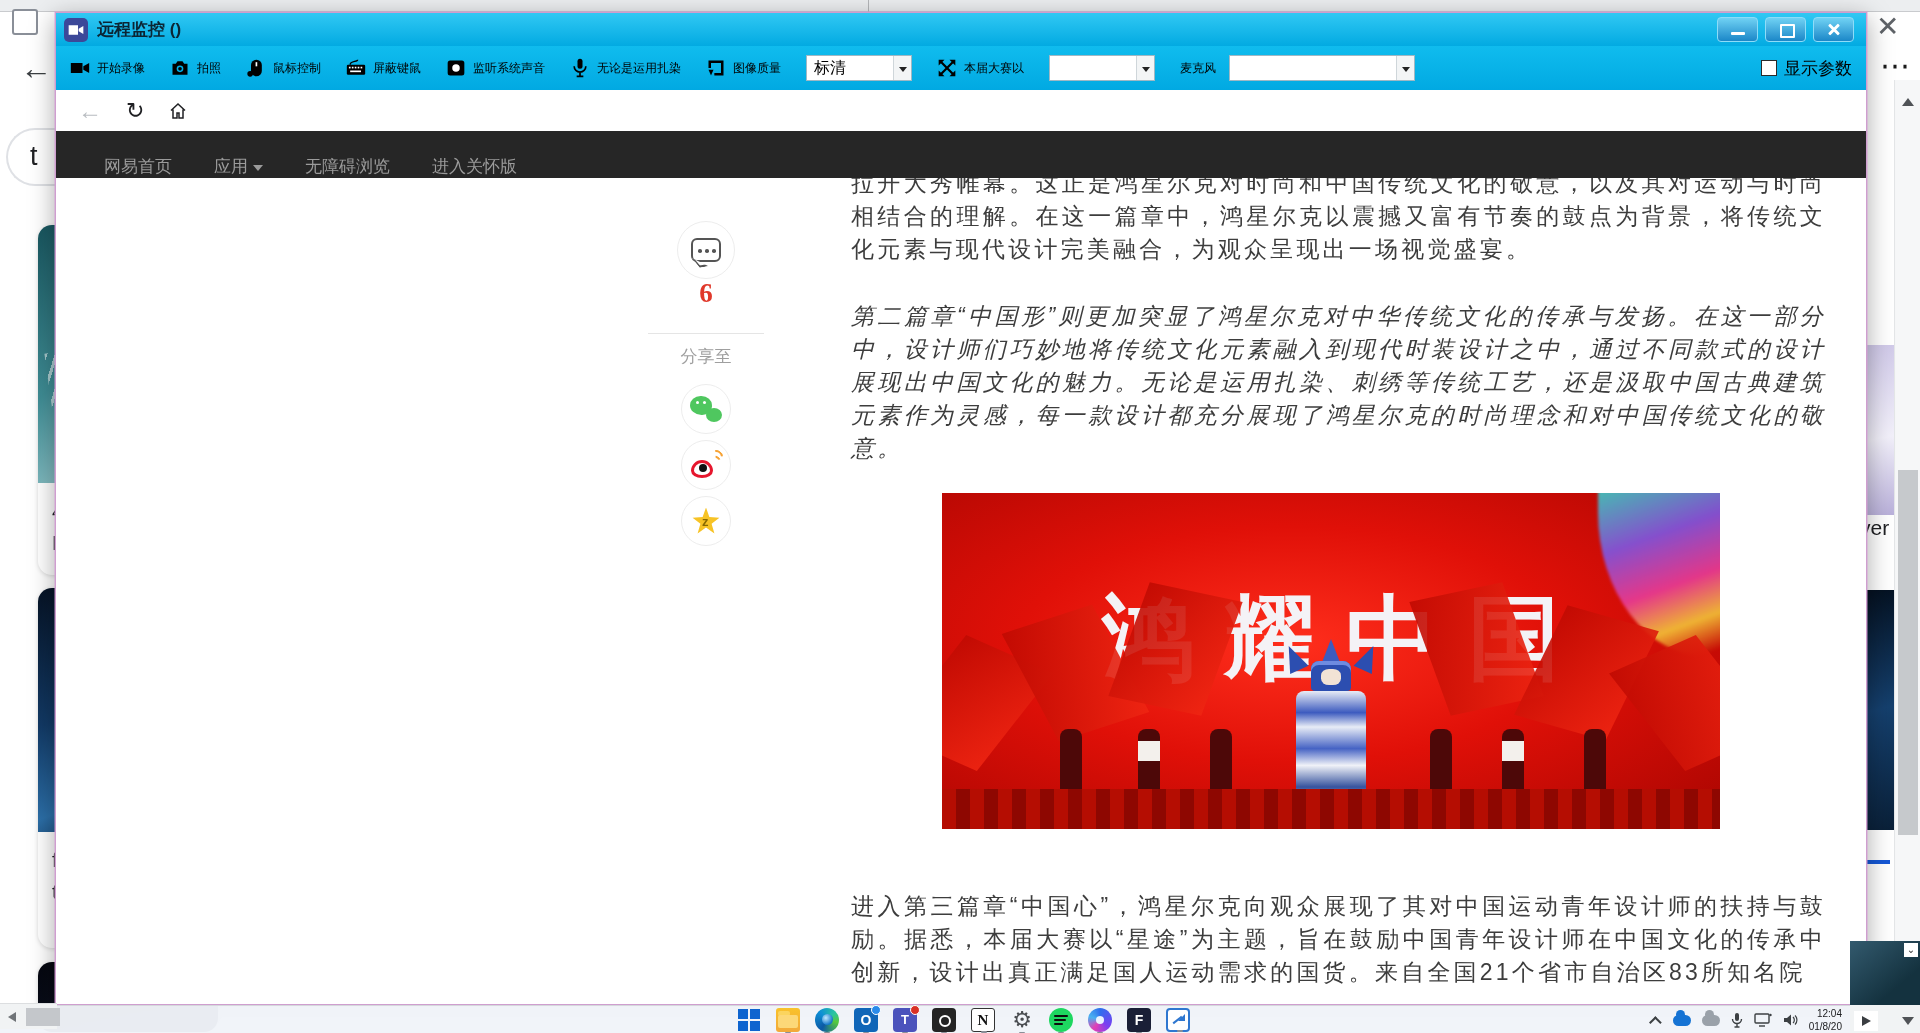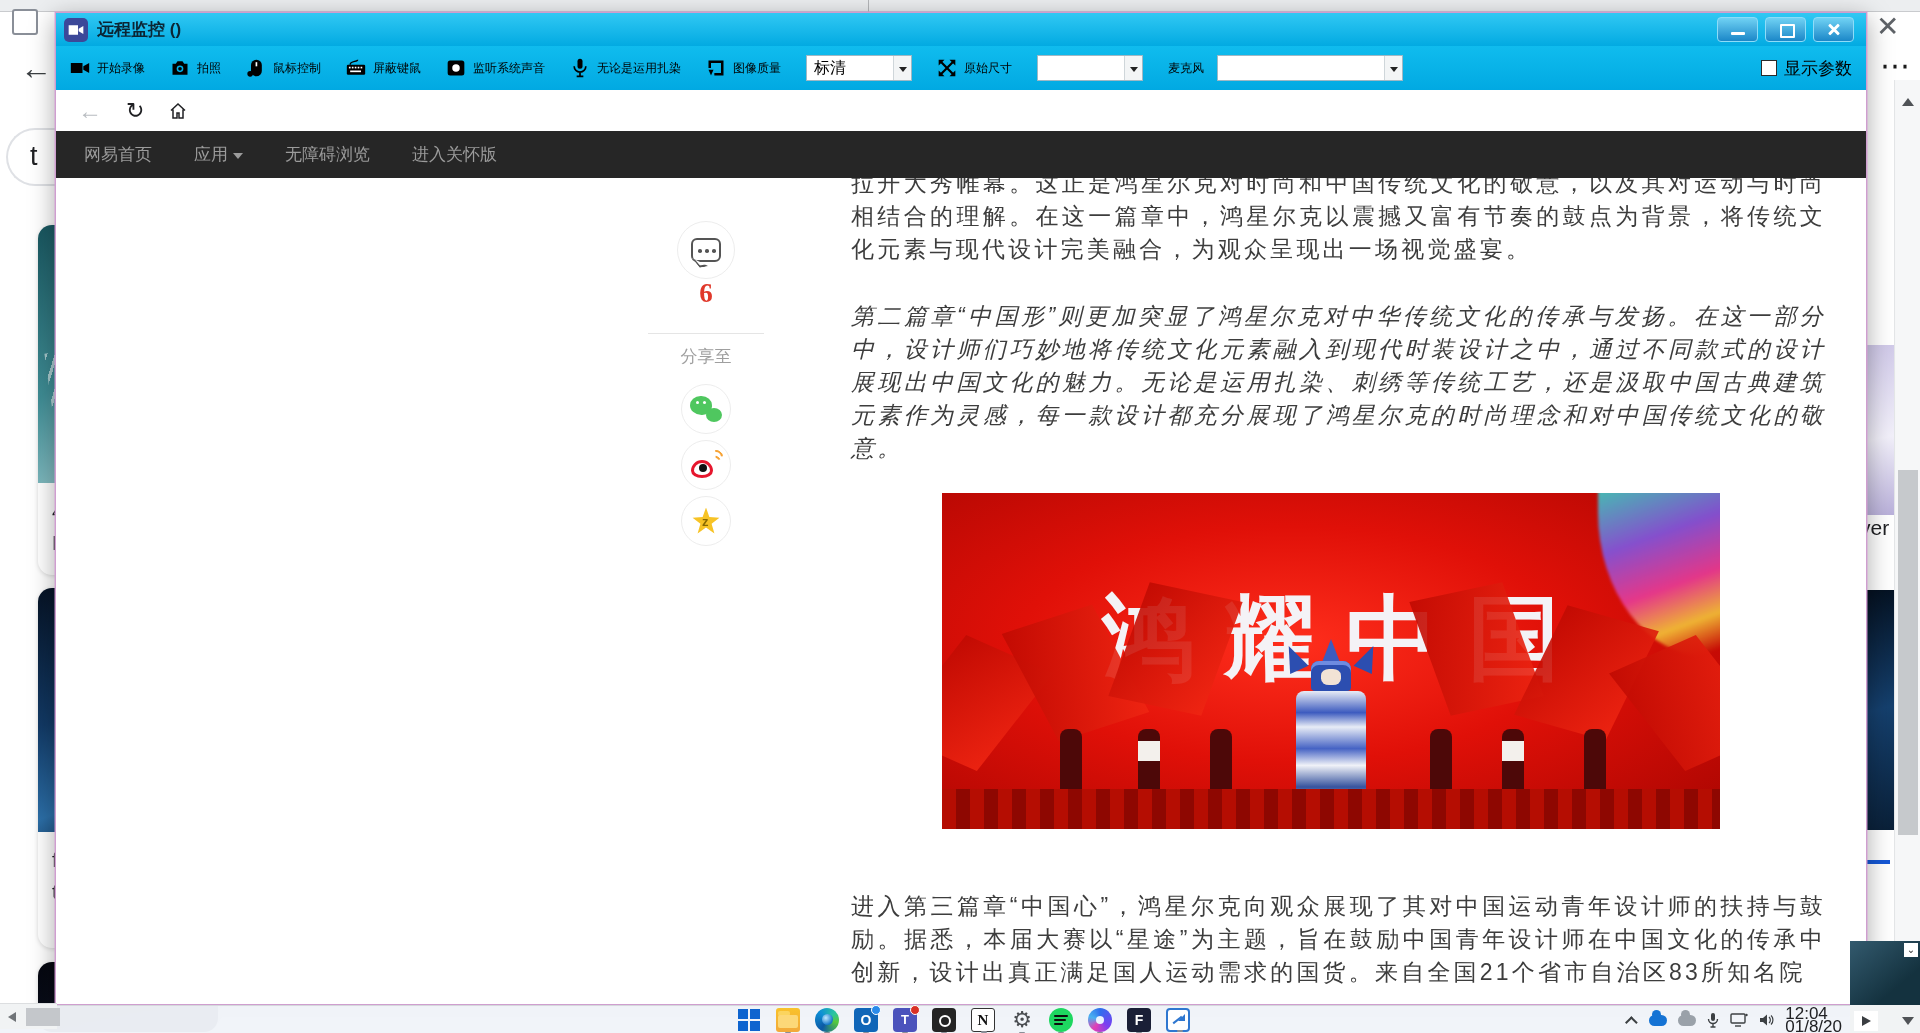--- a/index.html
+++ b/index.html
@@ -101,21 +101,21 @@
   .t-cast::before { content:""; position:absolute; right:3px; top:4px; width:0; height:0;
       border-left:7px solid transparent; border-bottom:7px solid #2e77d0; }
 
   #tray { position:absolute; right:78px; top:0; height:28px; display:flex; align-items:center; gap:11px; }
   .tray-glyph { color:#3c4043; }
   .chev-up { width:9px; height:9px; border-left:2px solid #3c4043; border-top:2px solid #3c4043; transform:rotate(45deg) translateY(3px); }
   .cloud { width:18px; height:11px; border-radius:8px; position:relative; }
   .cloud::after { content:""; position:absolute; left:3px; top:-5px; width:9px; height:9px; border-radius:50%; background:inherit; }
   .cloud.blue { background:#1573d4; }
   .cloud.gray { background:#9aa1a9; }
-  #tray-clock { text-align:left; font-size:17px; color:#202124; line-height:13px; }
+  #tray-clock { text-align:right; font-size:10px; color:#202124; line-height:13px; }
 
   
   #remote-win { left:55px; top:12px; width:1812px; height:993px; z-index:10;
       border:1px solid #cf9ecf; box-shadow:0 0 0 1px rgba(214,160,214,.45), 0 6px 24px rgba(0,0,0,.35);
       display:flex; flex-direction:column; background:#00aee6; }
   #rw-titlebar { height:33px; flex:none; background:linear-gradient(#31c8f3,#02aae2);
       display:flex; align-items:center; padding-left:8px; position:relative; }
   #rw-app-icon { width:24px; height:24px; border-radius:5px; background:#3c4899; display:flex; align-items:center; justify-content:center; }
   #rw-title { margin-left:9px; font-size:17px; color:#0b2534; font-weight:600; }
   #rw-controls { position:absolute; right:12px; top:4px; display:flex; gap:7px; }
@@ -145,21 +145,21 @@
   #rw-view { flex:1; background:#fff; position:relative; overflow:hidden; }
   #rb-chrome { position:absolute; left:0; top:0; right:0; height:41px; background:#fff;
       display:flex; align-items:center; padding-left:22px; gap:24px; }
   .chrome-glyph { font-size:22px; line-height:22px; color:#202124; }
   #rb-back { color:#b9bdc1; font-size:24px; }
   #rb-url { width:712px; height:30px; border:1px solid #e3e5e8; border-radius:16px;
       display:flex; align-items:center; padding:0 14px; gap:9px; }
   #rb-url .scheme { color:#5f6368; } #rb-url .host { color:#202124; font-weight:bold; } #rb-url .path { color:#3c4043; }
   #rb-url .urltxt { font-size:16px; letter-spacing:.2px; white-space:nowrap; }
   #rb-nav { position:absolute; left:0; top:41px; right:0; height:47px; background:#262626;
-      display:flex; align-items:center; padding-left:28px; gap:42px; }
+      display:flex; align-items:flex-end; padding-left:48px; gap:42px; }
   .nav-item { font-size:17px; color:#9b9b9b; display:flex; align-items:center; gap:5px; }
   .nav-chev { width:0; height:0; border-left:5px solid transparent; border-right:5px solid transparent; border-top:6px solid #9b9b9b; margin-top:3px; }
 
   #rb-article { position:absolute; left:0; top:88px; right:0; bottom:0; background:#fff; overflow:hidden; }
 
   
   .rail-circle { position:absolute; border-radius:50%; background:#fff; border:1px solid #ededed;
       display:flex; align-items:center; justify-content:center; }
   #cmt-circle { left:621px; top:43px; width:58px; height:58px; }
   .bubble { width:30px; height:24px; border:2.5px solid #555; border-radius:6px; position:relative; }
@@ -422,21 +422,21 @@
       <span class="val">标清</span>
       <span class="dbtn"></span>
     </div>
     <div class="tool-btn">
       <svg class="icon18" viewBox="0 0 24 24">
           <g fill="#000">
             <path d="M2 2h7L2 9zM22 2v7l-7-7zM2 22v-7l7 7zM22 22h-7l7-7z"></path>
             <path d="M4 4l16 16M20 4L4 20" stroke="#000" stroke-width="2.6"></path>
           </g>
         </svg>
-      <span class="lbl">原始尺寸</span>
+      <span class="lbl">本届大赛以</span>
     </div>
     <div class="dd" style="width:106px;">
       <span class="val"></span>
       <span class="dbtn"></span>
     </div>
     <div class="tool-btn">
       <span class="lbl">麦克风</span>
     </div>
     <div class="dd" style="width:186px; margin-left:-12px;">
       <span class="val"></span>

